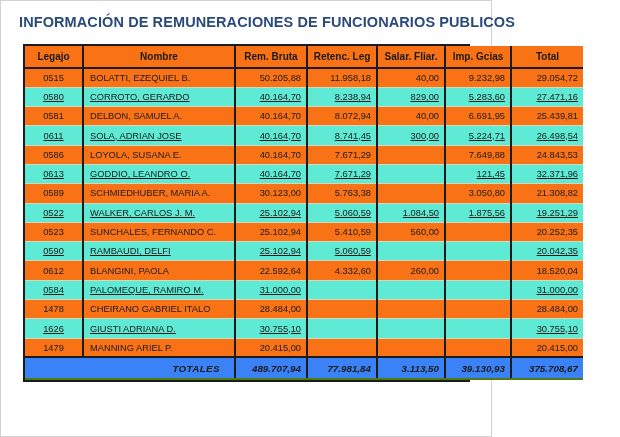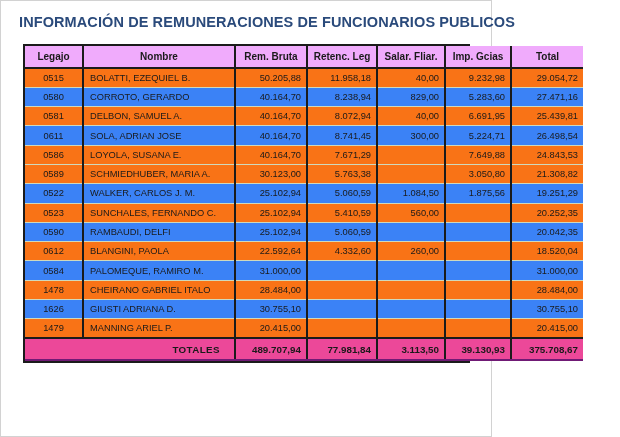--- a/index.html
+++ b/index.html
@@ -49,51 +49,52 @@
   }
   th, td {
     font-size: 9.3px;
     color: #1a1a1a;
     height: 19.3px;
     padding: 0 4px;
     overflow: hidden;
     white-space: nowrap;
   }
   thead th {
-    background: #f0abfc;
+    background: #f97316;
     font-weight: bold;
     font-size: 10px;
     text-align: center;
     height: 22px;
     border-right: 2px solid #1b1b1b;
     border-bottom: 2px solid #1b1b1b;
   }
   thead th:last-child { border-right: none; }
 
   tbody tr td {
     border-right: 2px solid #1b1b1b;
     border-bottom: 1px solid #cfd9bc;
   }
   tbody tr td:last-child { border-right: none; }
 
   tbody tr.odd td { background: #f97316; }
-  tbody tr.even td { background: #3b82f6; }
+  tbody tr.even td { background: #5eead4; text-decoration: underline; }
 
   td.c-legajo { text-align: center; }
   td.c-nombre { text-align: left; padding-left: 6px; }
   td.num      { text-align: right; padding-right: 5px; }
 
   tfoot td {
-    background: #ec4899;
+    background: #3b82f6;
     font-weight: bold;
     font-size: 9.8px;
     height: 22px;
     border-top: 2px solid #1b1b1b;
     border-right: 2px solid #1b1b1b;
-    border-bottom: 2px solid #701a75;
+    border-bottom: 2px solid #4d7c0f;
+    font-style: italic;
   }
   tfoot td:last-child { border-right: none; }
   tfoot td.t-label { text-align: right; padding-right: 14px; letter-spacing: 0.4px; }
   tfoot td.num { text-align: right; padding-right: 5px; }
 
   col.w-legajo { width: 58px; }
   col.w-nombre { width: 152px; }
   col.w-bruta  { width: 72px; }
   col.w-reten  { width: 70px; }
   col.w-salar  { width: 68px; }
@@ -170,20 +171,29 @@
           </tr>
           <tr class="odd">
             <td class="c-legajo">0586</td>
             <td class="c-nombre">LOYOLA, SUSANA E.</td>
             <td class="num">40.164,70</td>
             <td class="num">7.671,29</td>
             <td class="num"></td>
             <td class="num">7.649,88</td>
             <td class="num">24.843,53</td>
           </tr>
+          <tr class="even">
+            <td class="c-legajo">0613</td>
+            <td class="c-nombre">GODDIO, LEANDRO O.</td>
+            <td class="num">40.164,70</td>
+            <td class="num">7.671,29</td>
+            <td class="num"></td>
+            <td class="num">121,45</td>
+            <td class="num">32.371,96</td>
+          </tr>
           <tr class="odd">
             <td class="c-legajo">0589</td>
             <td class="c-nombre">SCHMIEDHUBER, MARIA A.</td>
             <td class="num">30.123,00</td>
             <td class="num">5.763,38</td>
             <td class="num"></td>
             <td class="num">3.050,80</td>
             <td class="num">21.308,82</td>
           </tr>
           <tr class="even">

